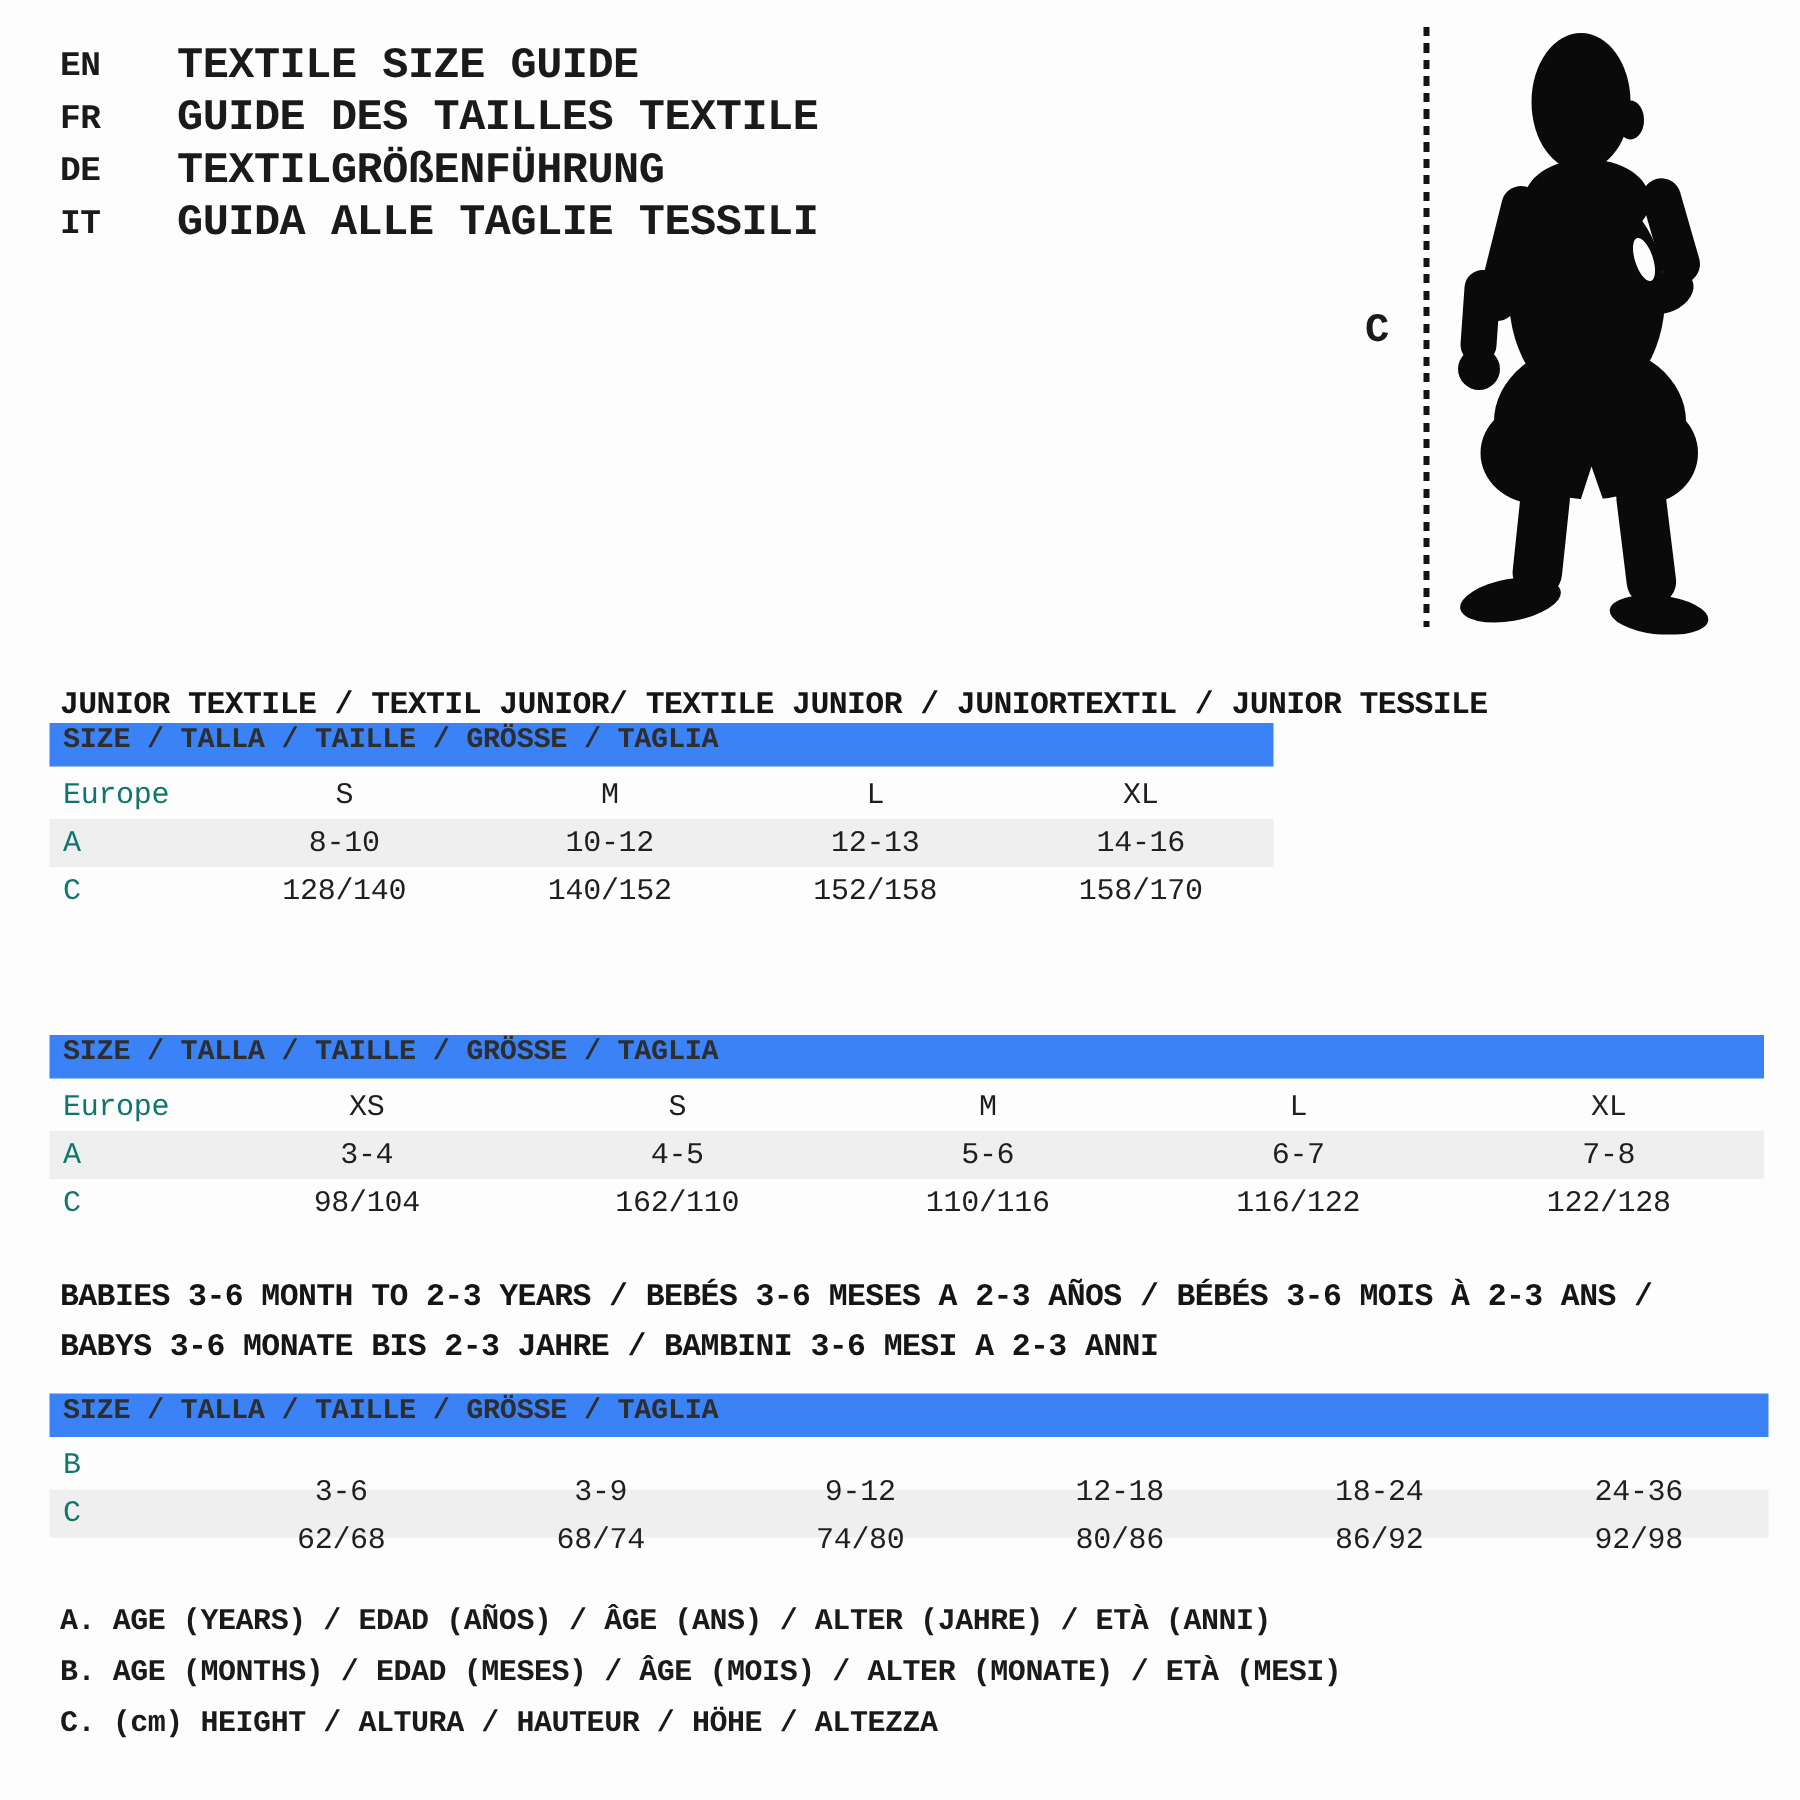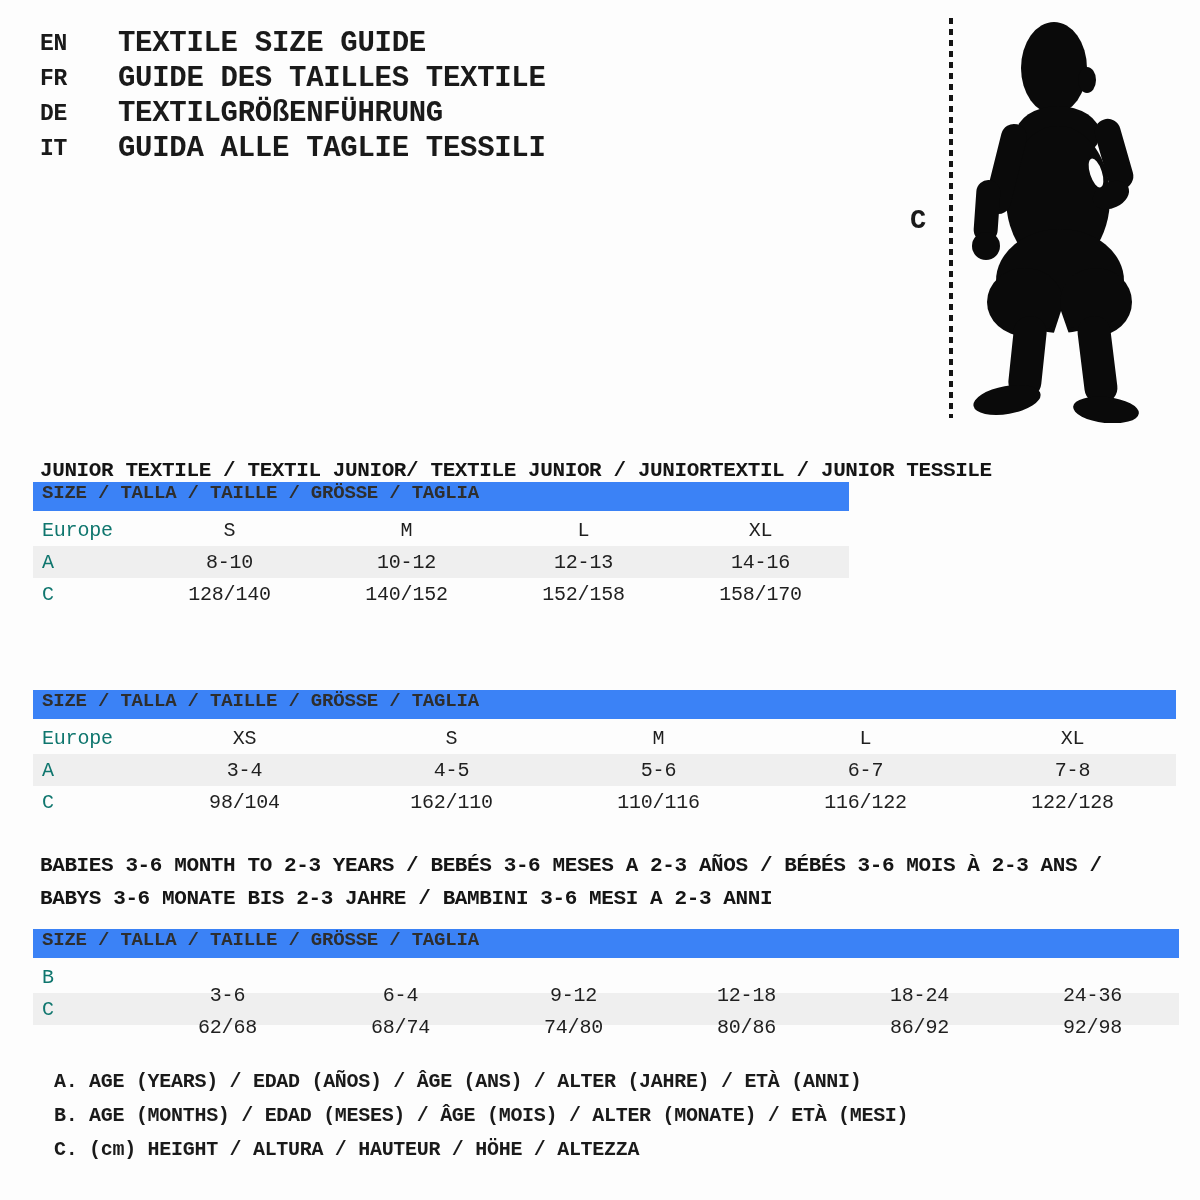--- a/index.html
+++ b/index.html
@@ -45,21 +45,21 @@
   }
   .cell { text-align:center; font-size:20px; color:#1f1f1f; letter-spacing:-0.2px; }
   .t-junior   { width:816px; }
   .t-junior .cell   { width:177px; }
   .t-children { width:1143px; }
   .t-children .cell { width:207px; }
   .t-babies   { width:1146px; }
   .t-babies .cell   { width:173px;margin-top:36px; }
 
   
-  .legend { position:absolute; left:54px; top:1070px; }
+  .legend { position:absolute; left:40px; top:1070px; }
   .legend-line { height:34px; font-size:20px; font-weight:bold; letter-spacing:-0.3px; white-space:nowrap; }
 </style>
 </head>
 <body>
 
 <div class="page">
 
   <div class="langs">
     <div class="lang-row">
       <div class="lang-code">EN</div>
@@ -169,21 +169,21 @@
     <div>BABYS 3-6 MONATE BIS 2-3 JAHRE / BAMBINI 3-6 MESI A 2-3 ANNI</div>
   </div>
   <div class="stable t-babies" style="top:929px;">
     <div class="bar">
       <span class="bartxt">SIZE / TALLA / TAILLE / GRÖSSE / TAGLIA</span>
     </div>
     <div class="bargap"></div>
     <div class="trow">
       <div class="lbl">B</div>
       <div class="cell">3-6</div>
-      <div class="cell">6-4</div>
+      <div class="cell">3-9</div>
       <div class="cell">9-12</div>
       <div class="cell">12-18</div>
       <div class="cell">18-24</div>
       <div class="cell">24-36</div>
     </div>
     <div class="trow alt">
       <div class="lbl">C</div>
       <div class="cell">62/68</div>
       <div class="cell">68/74</div>
       <div class="cell">74/80</div>

